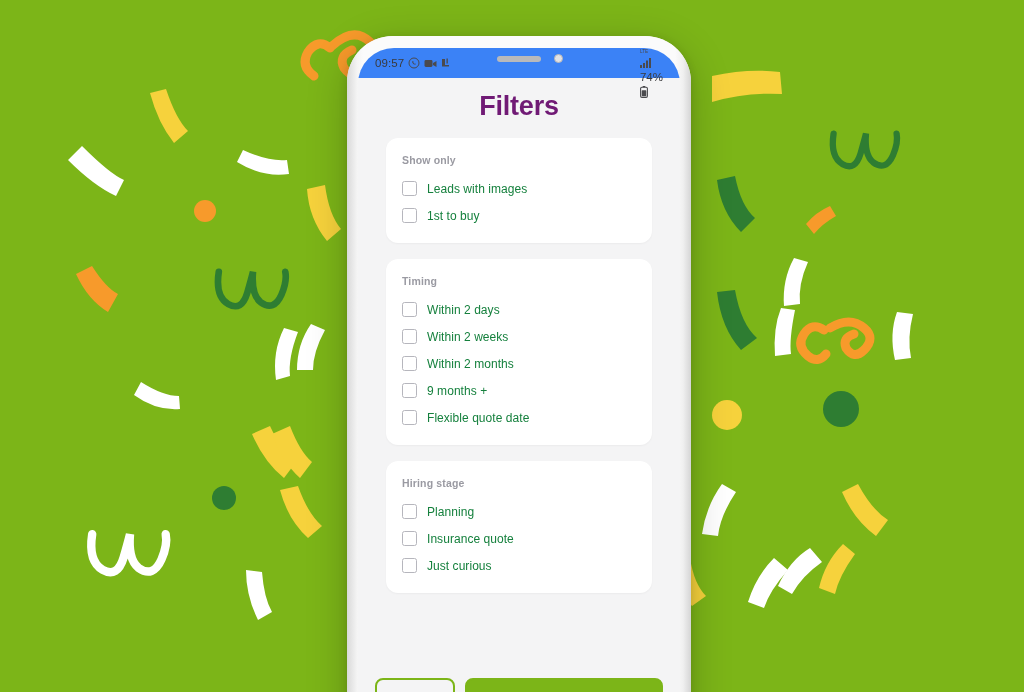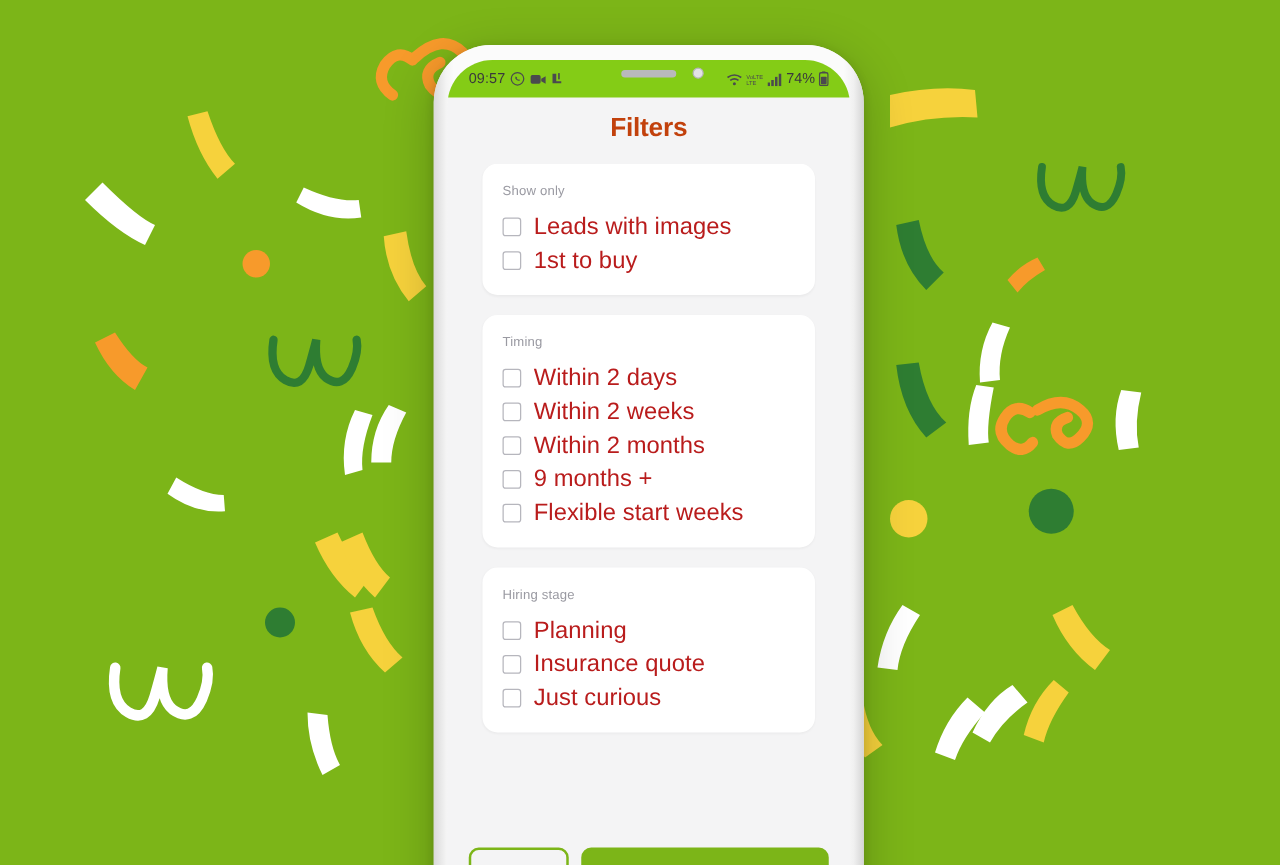--- a/index.html
+++ b/index.html
@@ -61,35 +61,36 @@
   }
 
   
   .statusbar {
     position: relative;
     height: 30px;
     display: flex;
     align-items: center;
     justify-content: space-between;
     padding: 0 17px;
-    background: #84cc16;
+    background: #3b82f6;
     color: #3a3a3c;
     font-size: 11.5px;
   }
   .status-left {
     display: flex;
     align-items: center;
     gap: 4px;
   }
   .status-time { font-weight: 500; letter-spacing: .1px; }
   .status-right {
     display: flex;
-    align-items: center;
+    align-items: flex-start;
     gap: 3px;
     font-size: 11.5px;
+    flex-direction: column;
   }
   .status-battery-text { font-weight: 500; }
   .sicon { display: inline-block; line-height: 0; }
 
   .notch-speaker {
     position: absolute;
     left: 50%;
     transform: translateX(-50%);
     top: 8px;
     width: 44px;
@@ -106,65 +107,65 @@
     height: 9px;
     border-radius: 50%;
     background: #e2e2e4;
     border: 1.6px solid #b5b5b8;
     box-sizing: border-box;
   }
 
   
   .page-title {
     text-align: center;
-    font-size: 21px;
+    font-size: 27px;
     font-weight: bold;
-    color: #c2410c;
+    color: #701a75;
     letter-spacing: -0.2px;
     margin: 13px 0 16px 0;
   }
 
   
   .content {
     padding: 0 28px;
     height: 580px;
     overflow: hidden;
   }
   .card {
     background: #ffffff;
     border-radius: 12px;
     padding: 16px 16px 14px 16px;
     margin-bottom: 16px;
     box-shadow: 0 1px 2px rgba(0,0,0,0.04);
   }
   .card-label {
     font-size: 10.5px;
     color: #9a9aa2;
-    font-weight: normal;
+    font-weight: bold;
     letter-spacing: .15px;
     margin-bottom: 9px;
   }
   .opt-row {
     display: flex;
     align-items: center;
     gap: 10px;
     height: 27px;
   }
   .checkbox {
     width: 15px;
     height: 15px;
     border: 1.4px solid #b6b6bd;
     border-radius: 2.5px;
     background: #fff;
     flex: none;
     box-sizing: border-box;
   }
   .opt-text {
-    font-size: 19px;
-    color: #b91c1c;
+    font-size: 12px;
+    color: #15803d;
     letter-spacing: .05px;
   }
 
   
   .footer {
     position: absolute;
     left: 0;
     bottom: 0;
     width: 322px;
     padding: 10px 17px 16px 17px;
@@ -364,21 +365,21 @@
           <div class="opt-row">
             <span class="checkbox"></span>
             <span class="opt-text">Within 2 months</span>
           </div>
           <div class="opt-row">
             <span class="checkbox"></span>
             <span class="opt-text">9 months +</span>
           </div>
           <div class="opt-row">
             <span class="checkbox"></span>
-            <span class="opt-text">Flexible start weeks</span>
+            <span class="opt-text">Flexible quote date</span>
           </div>
         </div>
 
         <div class="card">
           <div class="card-label">Hiring stage</div>
           <div class="opt-row">
             <span class="checkbox"></span>
             <span class="opt-text">Planning</span>
           </div>
           <div class="opt-row">

